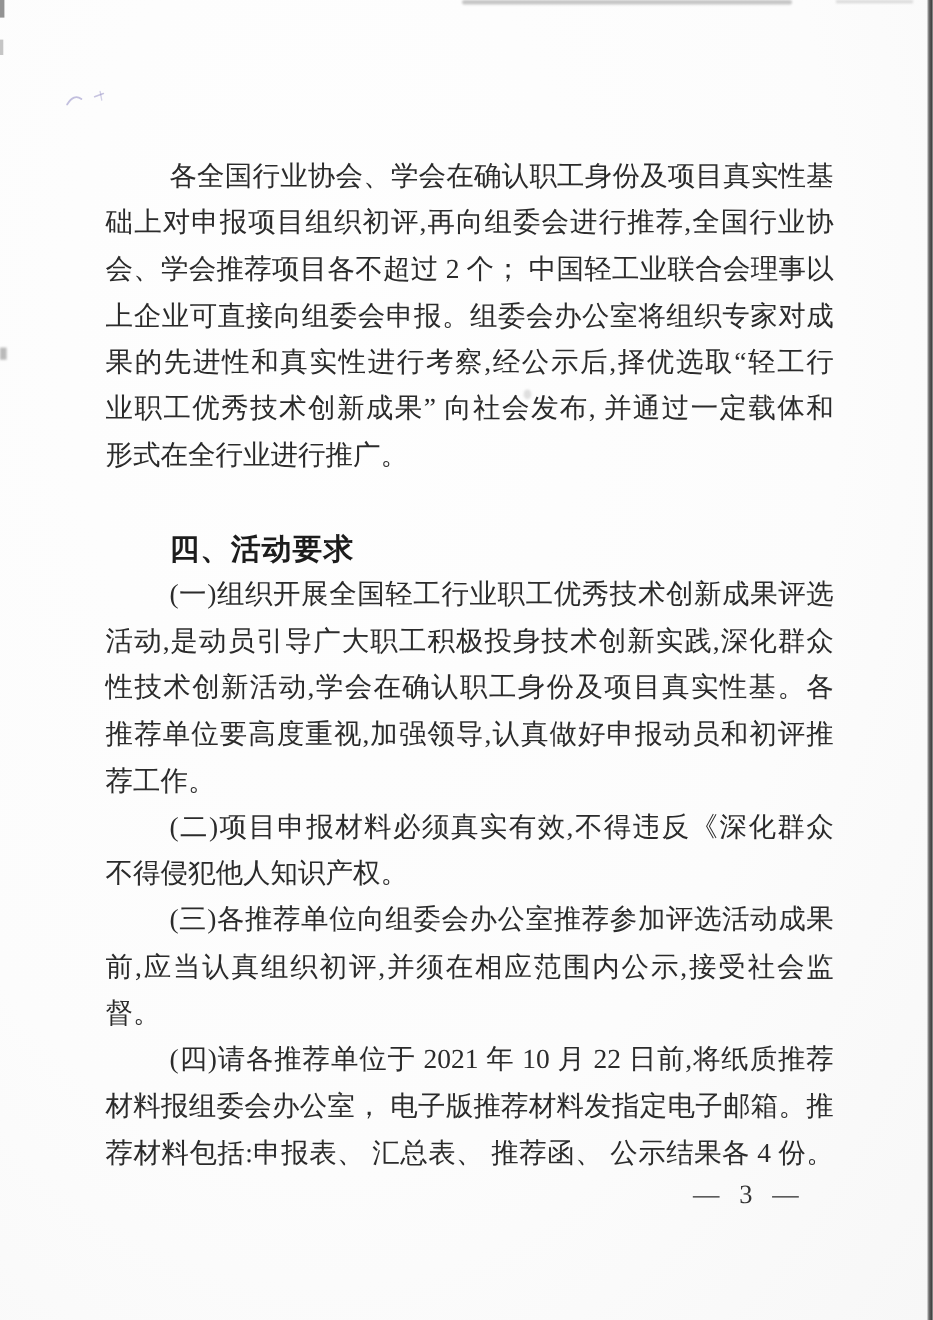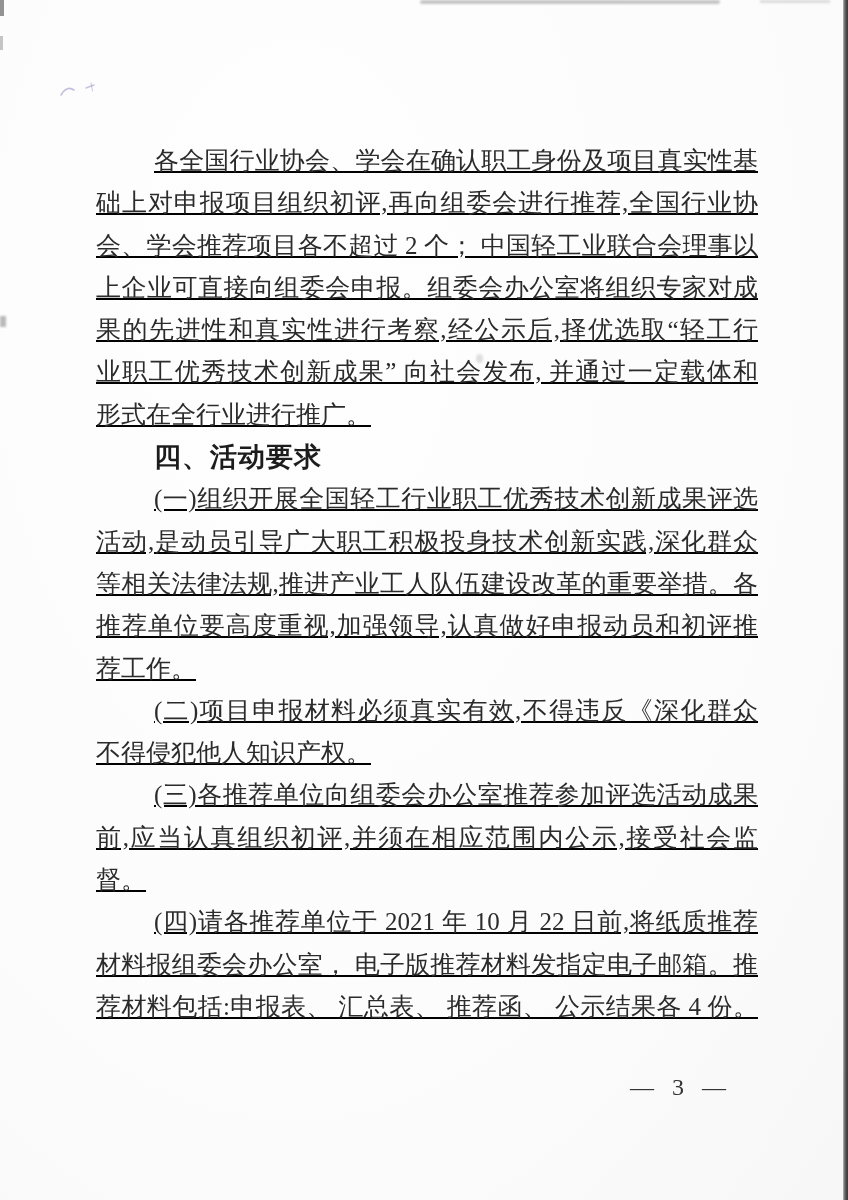--- a/index.html
+++ b/index.html
@@ -21,26 +21,27 @@
   }
   .line{
     font-family:"Liberation Serif","DejaVu Serif",serif;
     font-size:25px;color:var(--ink);
     height:42.3px;line-height:42.3px;
     text-align:justify;text-align-last:justify;
     overflow:visible;
   }
   .line.indent{text-indent:58px;}
   .line.last{text-align-last:left;}
-  .paragraph{margin:0;padding:0;text-decoration:underline;}
+  .paragraph{margin:0;padding:0;}
   .heading-line{
     font-family:"Liberation Sans","DejaVu Sans",sans-serif;
     font-weight:700;font-size:27px;color:var(--heading-ink);
     height:42.3px;line-height:42.3px;padding-left:58px;
     letter-spacing:1px;
+    margin-top:42px;
   }
   .page-number{
     position:absolute;left:630px;top:1074px;
     font-family:"Liberation Serif","DejaVu Serif",serif;
     font-size:24px;color:var(--page-number);
     letter-spacing:2px;word-spacing:8px;white-space:nowrap;
   }
   
   .scan-edge-right{
     position:absolute;top:0;right:0;width:5px;height:1200px;
@@ -99,21 +100,21 @@
         <div class="line" style="">会、学会推荐项目各不超过 2 个； 中国轻工业联合会理事以</div>
         <div class="line" style="">上企业可直接向组委会申报。组委会办公室将组织专家对成</div>
         <div class="line" style="">果的先进性和真实性进行考察,经公示后,择优选取“轻工行</div>
         <div class="line" style="">业职工优秀技术创新成果” 向社会发布, 并通过一定载体和</div>
         <div class="line last" style="">形式在全行业进行推广。</div>
       </div>
       <div class="heading-line">四、活动要求</div>
       <div class="paragraph">
         <div class="line indent" style="">(一)组织开展全国轻工行业职工优秀技术创新成果评选</div>
         <div class="line" style="">活动,是动员引导广大职工积极投身技术创新实践,深化群众</div>
-        <div class="line" style="">等相关法律法规,推进产业工人队伍建设改革的重要举措。各</div>
+        <div class="line" style="">性技术创新活动,学会在确认职工身份及项目真实性基。各</div>
         <div class="line" style="">推荐单位要高度重视,加强领导,认真做好申报动员和初评推</div>
         <div class="line last" style="">荐工作。</div>
       </div>
       <div class="paragraph">
         <div class="line indent" style="">(二)项目申报材料必须真实有效,不得违反《深化群众</div>
         <div class="line last" style="">不得侵犯他人知识产权。</div>
       </div>
       <div class="paragraph">
         <div class="line indent" style="">(三)各推荐单位向组委会办公室推荐参加评选活动成果</div>
         <div class="line" style="">前,应当认真组织初评,并须在相应范围内公示,接受社会监</div>

